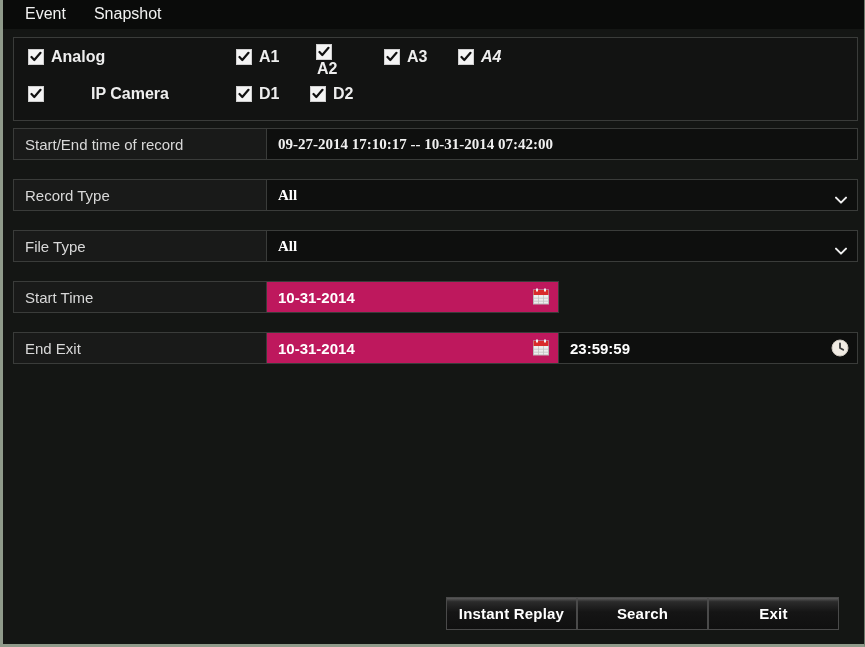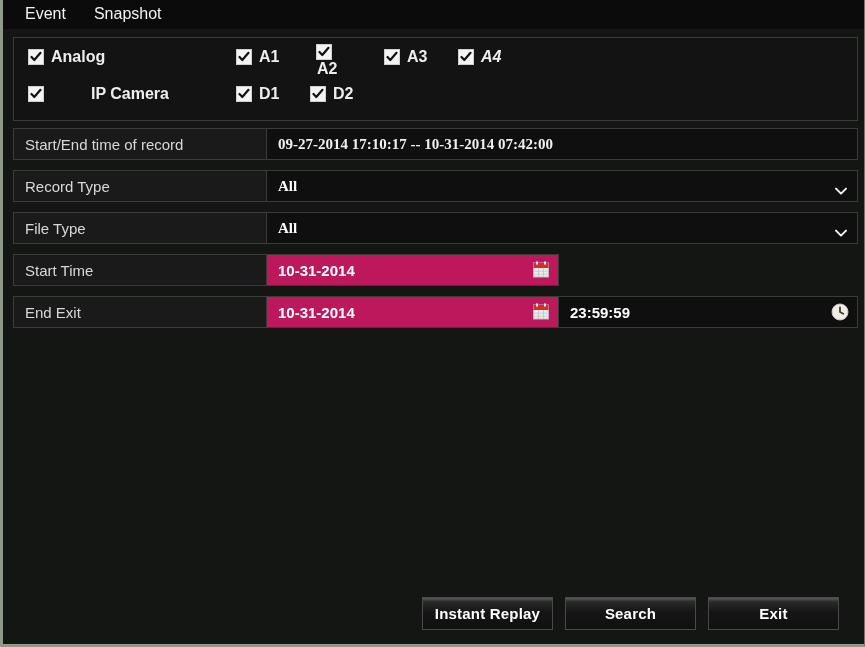--- a/index.html
+++ b/index.html
@@ -105,21 +105,21 @@
   .form {
     position: absolute;
     left: 10px; top: 128px;
     width: 845px;
   }
   .frow {
     position: relative;
     height: 32px;
     display: flex;
     align-items: stretch;
-    margin-bottom: 10px;
+    margin-bottom: 19px;
   }
   .flabel {
     width: 254px;
     flex: 0 0 254px;
     background: #191a19;
     border: 1px solid #3a3c3a;
     box-sizing: border-box;
     display: flex;
     align-items: center;
     padding-left: 11px;
@@ -198,21 +198,20 @@
   
   .footer {
     position: absolute;
     left: 0;
     bottom: 14px;
     width: 858px;
     display: flex;
     justify-content: flex-end;
     padding-right: 22px;
     box-sizing: border-box;
-    gap: 12px;
   }
   .btn {
     width: 131px;
     height: 33px;
     background: linear-gradient(to bottom, #5b5b5b 0%, #2b2b2b 12%, #151515 45%, #101010 100%);
     border: 1px solid #4a4a4a;
     box-sizing: border-box;
     color: #ffffff;
     font-size: 15px;
     font-weight: bold;

